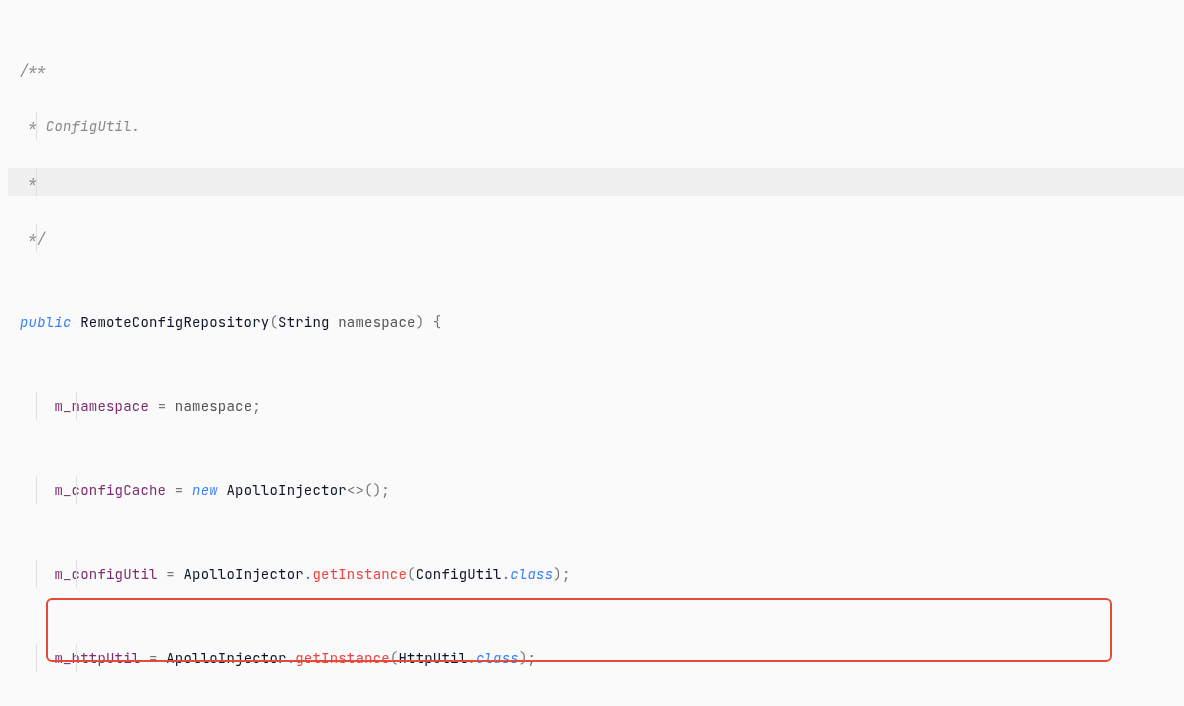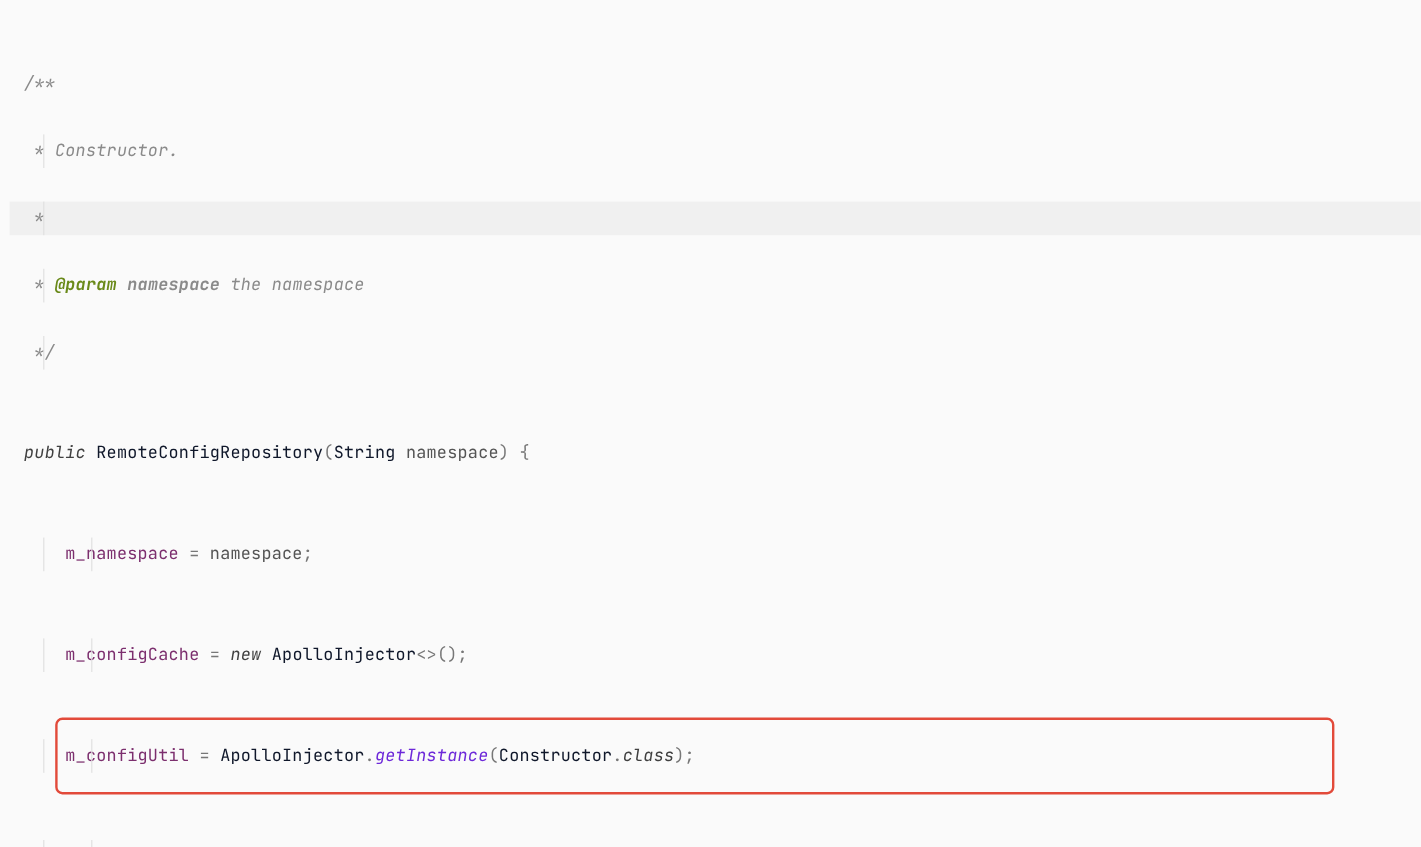--- a/index.html
+++ b/index.html
@@ -13,23 +13,23 @@
     width: 1184px;
   }
   .editor {
     position: relative;
     padding: 0 0 0 8px;
     white-space: pre;
     letter-spacing: 0.2px;
   }
   .line { position: relative; height: 28px; padding-left: 12px; }
   .line.highlight { background: #f0f0f0; }
-  .kw { color: #404040; font-style: italic; text-align: center; }        
+  .kw { color: #3b82f6; font-style: italic; text-align: center; }        
   .cls { color: #0f172a; }                            
-  .mtd-static { color: #6d28d9; font-style: italic; }                            
+  .mtd-static { color: #ef4444; }                            
   .fld { color: #7c2f6e; }                            
   .doc { color: #8a8a8a; font-style: italic; }        
   .doc-tag { color: #6a8a1a; font-style: italic; font-weight: bold; } 
   .doc-param { color: #8a8a8a; font-style: italic; font-weight: bold; }         
   .pn { color: #777; }
   .guide {
     position: absolute;
     top: 0; bottom: 0;
     width: 1px;
     background: #e0e0e0;
@@ -46,32 +46,31 @@
     top: 598px;
     height: 60px;
   }
 </style>
 </head>
 <body>
 
 <div class="editor">
 
 <div class="line"><span class="doc">/**</span></div>
-<div class="line"><span class="guide g1"></span><span class="doc"> * Constructor.</span></div>
+<div class="line"><span class="guide g1"></span><span class="doc"> * ConfigUtil.</span></div>
 <div class="line highlight"><span class="guide g1"></span><span class="doc"> *</span></div>
-<div class="line"><span class="guide g1"></span><span class="doc"> * </span><span class="doc-tag">@param</span><span class="doc"> </span><span class="doc-param">namespace</span><span class="doc"> </span><span class="doc">the namespace</span></div>
 <div class="line"><span class="guide g1"></span><span class="doc"> */</span></div>
 
 <div class="line"><span class="kw">public</span> <span class="cls">RemoteConfigRepository</span><span class="pn">(</span><span class="cls">String</span> <span>namespace</span><span class="pn">) {</span></div>
 
 <div class="line"><span class="guide g1"></span><span class="guide g2"></span>    <span class="fld">m_namespace</span> <span class="pn">=</span> <span>namespace</span><span class="pn">;</span></div>
 
 <div class="line"><span class="guide g1"></span><span class="guide g2"></span>    <span class="fld">m_configCache</span> <span class="pn">=</span> <span class="kw">new</span> <span class="cls">ApolloInjector</span><span class="pn">&lt;&gt;();</span></div>
 
-<div class="line"><span class="guide g1"></span><span class="guide g2"></span>    <span class="fld">m_configUtil</span> <span class="pn">=</span> <span class="cls">ApolloInjector</span><span class="pn">.</span><span class="mtd-static">getInstance</span><span class="pn">(</span><span class="cls">Constructor</span><span class="pn">.</span><span class="kw">class</span><span class="pn">);</span></div>
+<div class="line"><span class="guide g1"></span><span class="guide g2"></span>    <span class="fld">m_configUtil</span> <span class="pn">=</span> <span class="cls">ApolloInjector</span><span class="pn">.</span><span class="mtd-static">getInstance</span><span class="pn">(</span><span class="cls">ConfigUtil</span><span class="pn">.</span><span class="kw">class</span><span class="pn">);</span></div>
 
 <div class="line"><span class="guide g1"></span><span class="guide g2"></span>    <span class="fld">m_httpUtil</span> <span class="pn">=</span> <span class="cls">ApolloInjector</span><span class="pn">.</span><span class="mtd-static">getInstance</span><span class="pn">(</span><span class="cls">HttpUtil</span><span class="pn">.</span><span class="kw">class</span><span class="pn">);</span></div>
 
 
 
 
 
 
 
 

